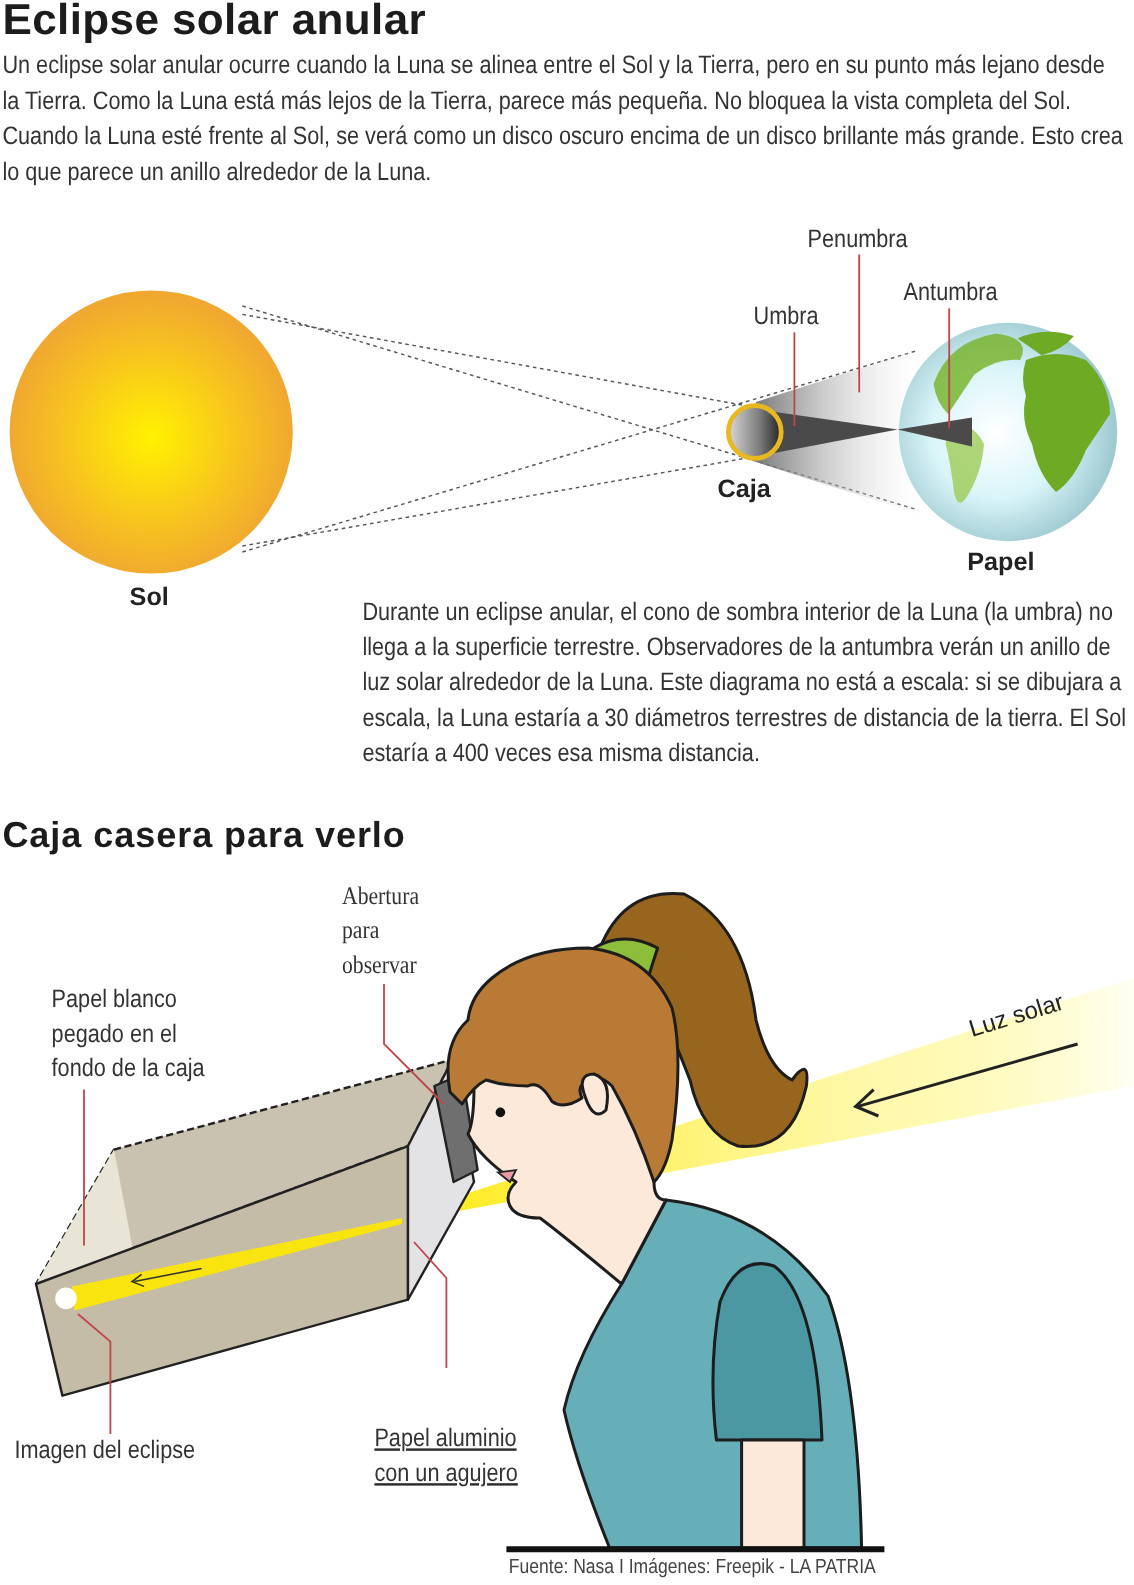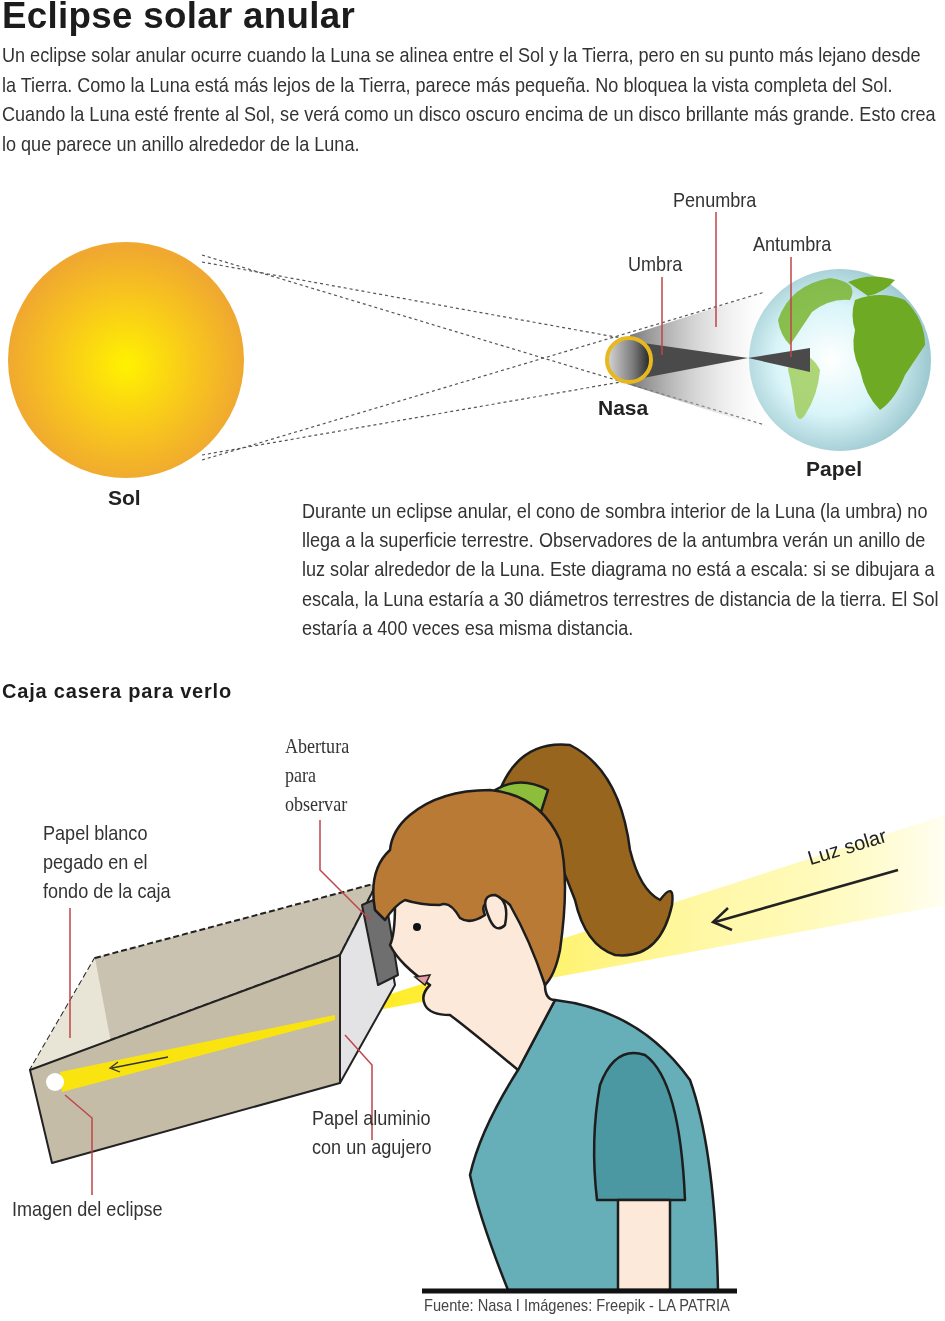--- a/index.html
+++ b/index.html
@@ -3,21 +3,21 @@
 <meta charset="utf-8">
 <style>
   html, body { margin: 0; padding: 0; background: #ffffff; }
   body { width: 945px; height: 1321px; position: relative; overflow: hidden; font-family: "Liberation Sans", sans-serif; color: #2a2a2a; }
   .abs { position: absolute; }
   .title { left: 2px; top: -6px; font-size: 36px; font-weight: bold; color: #1c1c1c; letter-spacing: 0.3px; line-height: 44px; white-space: nowrap; transform: scaleX(1.02); transform-origin: left; }
   .intro { left: 2px; top: 40px; width: 940px; font-size: 21px; line-height: 29.5px; color: #333; transform: scaleX(0.86); transform-origin: left top; width: 1090px; }
   .note { left: 302px; top: 496px; font-size: 21px; line-height: 29.2px; color: #333; transform: scaleX(0.86); transform-origin: left top; width: 745px; }
   .lbl { font-size: 21px; color: #333; transform: scaleX(0.86); transform-origin: left top; white-space: nowrap; line-height: 29px; }
   .bold-lbl { font-size: 21px; font-weight: bold; color: #222; white-space: nowrap; }
-  .section { left: 2px; top: 680px; font-size: 20px; font-weight: bold; color: #1c1c1c; letter-spacing: 0.8px; white-space: nowrap; }
+  .section { left: 2px; top: 680px; font-size: 30px; font-weight: bold; color: #1c1c1c; letter-spacing: 0.8px; white-space: nowrap; }
   .source { left: 424px; top: 1296px; font-size: 17px; color: #444; transform: scaleX(0.86); transform-origin: left top; white-space: nowrap; }
   svg { position: absolute; left: 0; top: 0; }
 </style>
 </head>
 <body>
 
 <svg width="945" height="1321" viewBox="0 0 945 1321">
   <defs>
     <radialGradient id="sunGrad" cx="50%" cy="52%" r="50%">
       <stop offset="0%" stop-color="#fff200"></stop>
@@ -127,21 +127,21 @@
     <polyline points="92,1195 92,1118 65,1095"></polyline>
   </g>
 
   <line x1="422" y1="1291" x2="737" y2="1291" stroke="#111" stroke-width="5"></line>
 </svg>
 
 <div class="abs title">Eclipse solar anular</div>
 <div class="abs intro">Un eclipse solar anular ocurre cuando la Luna se alinea entre el Sol y la Tierra, pero en su punto más lejano desde la Tierra. Como la Luna está más lejos de la Tierra, parece más pequeña. No bloquea la vista completa del Sol. Cuando la Luna esté frente al Sol, se verá como un disco oscuro encima de un disco brillante más grande. Esto crea lo que parece un anillo alrededor de la Luna.</div>
 
 <div class="abs bold-lbl" style="left:108px; top:486px;">Sol</div>
-<div class="abs bold-lbl" style="left:598px; top:396px;">Nasa</div>
+<div class="abs bold-lbl" style="left:598px; top:396px;">Caja</div>
 <div class="abs bold-lbl" style="left:806px; top:457px;">Papel</div>
 <div class="abs lbl" style="left:628px; top:249px;">Umbra</div>
 <div class="abs lbl" style="left:673px; top:185px;">Penumbra</div>
 <div class="abs lbl" style="left:753px; top:229px;">Antumbra</div>
 
 <div class="abs note">Durante un eclipse anular, el cono de sombra interior de la Luna (la umbra) no llega a la superficie terrestre. Observadores de la antumbra verán un anillo de luz solar alrededor de la Luna. Este diagrama no está a escala: si se dibujara a escala, la Luna estaría a 30 diámetros terrestres de distancia de la tierra. El Sol estaría a 400 veces esa misma distancia.</div>
 
 <div class="abs section">Caja casera para verlo</div>
 
 <div class="abs" style="left:285px; top:732px;font-family:Liberation Serif, serif;">
@@ -149,21 +149,21 @@
   <div class="lbl">para</div>
   <div class="lbl">observar</div>
 </div>
 
 <div class="abs" style="left:3px; top:818px;margin-left:40px;">
   <div class="lbl">Papel blanco</div>
   <div class="lbl">pegado en el</div>
   <div class="lbl">fondo de la caja</div>
 </div>
 
-<div class="abs" style="left:312px; top:1103px;">
+<div class="abs" style="left:312px; top:1184px;text-decoration:underline;">
   <div class="lbl">Papel aluminio</div>
   <div class="lbl">con un agujero</div>
 </div>
 
 <div class="abs lbl" style="left:12px; top:1194px;">Imagen del eclipse</div>
 
 <div class="abs" style="left:805px; top:848px; font-size:20px; color:#222; transform:rotate(-17deg); transform-origin:left top; white-space:nowrap;">Luz solar</div>
 
 <div class="abs source">Fuente: Nasa I Imágenes: Freepik - LA PATRIA</div>
 

